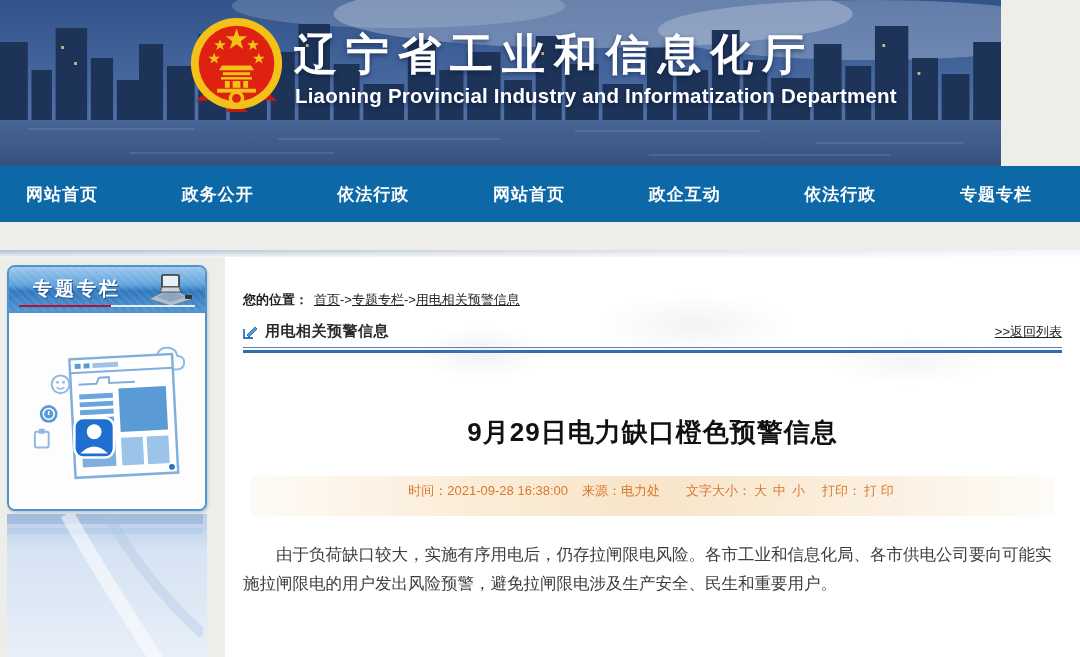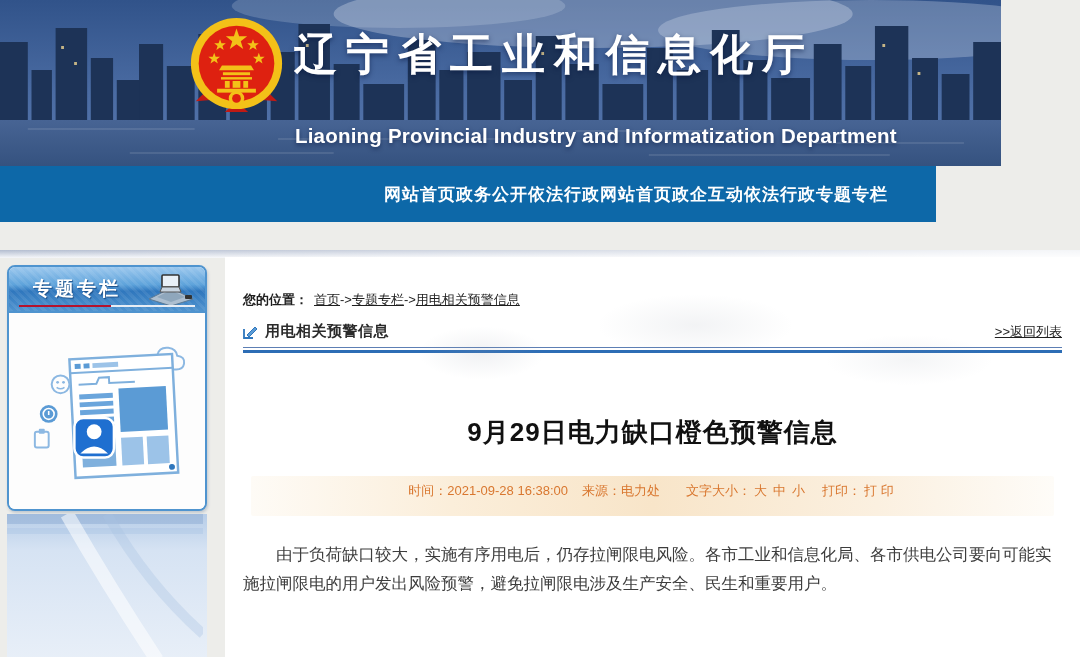--- a/index.html
+++ b/index.html
@@ -7,25 +7,25 @@
   body { font-family:"Liberation Sans","DejaVu Sans",sans-serif; background:#ededea; }
   .screen { position:relative; width:1080px; height:657px; background:#ededea; }
 
   
   .banner { position:absolute; top:0; left:0; width:1001px; height:166px; overflow:hidden; }
   .banner svg.sky { position:absolute; inset:0; width:100%; height:100%; }
   .emblem { position:absolute; left:188px; top:16px; width:97px; height:97px; }
   .banner-title { position:absolute; left:294px; top:26px; color:#fff; font-size:43px; font-weight:bold;
       letter-spacing:9px; text-shadow:0 2px 5px rgba(5,20,60,.55); white-space:nowrap; }
   .banner-sub { position:absolute; left:295px; top:84px; color:#fff; font-size:20.5px; font-weight:bold;
-      letter-spacing:.2px; text-shadow:0 2px 4px rgba(5,20,60,.55); white-space:nowrap;margin-top:40px; }
-
-  
-  .nav { position:absolute; top:166px; left:0; width:936px; height:56px; background:#0d68a8;
-      display:flex; align-items:center; justify-content:flex-end; padding:0 48px 0 34px; }
+      letter-spacing:.2px; text-shadow:0 2px 4px rgba(5,20,60,.55); white-space:nowrap; }
+
+  
+  .nav { position:absolute; top:166px; left:0; width:1080px; height:56px; background:#0d68a8;
+      display:flex; align-items:center; justify-content:space-between; padding:0 48px 0 26px; }
   .nav-item { color:#fff; font-size:17px; font-weight:bold; letter-spacing:1px; cursor:pointer; white-space:nowrap; }
 
   
   .content { position:absolute; top:250px; left:0; width:1080px; height:407px; background:#ededea; }
   .top-shade { position:absolute; top:0; left:0; right:0; height:8px;
       background:linear-gradient(90deg, rgba(255,255,255,0) 0%, rgba(255,255,255,.85) 96%),
                  linear-gradient(180deg,#b3bdd0 0%, #e9ecf2 80%, #f6f7fa 100%); }
 
   
   .sidebar { position:absolute; left:7px; top:15px; width:200px; }

